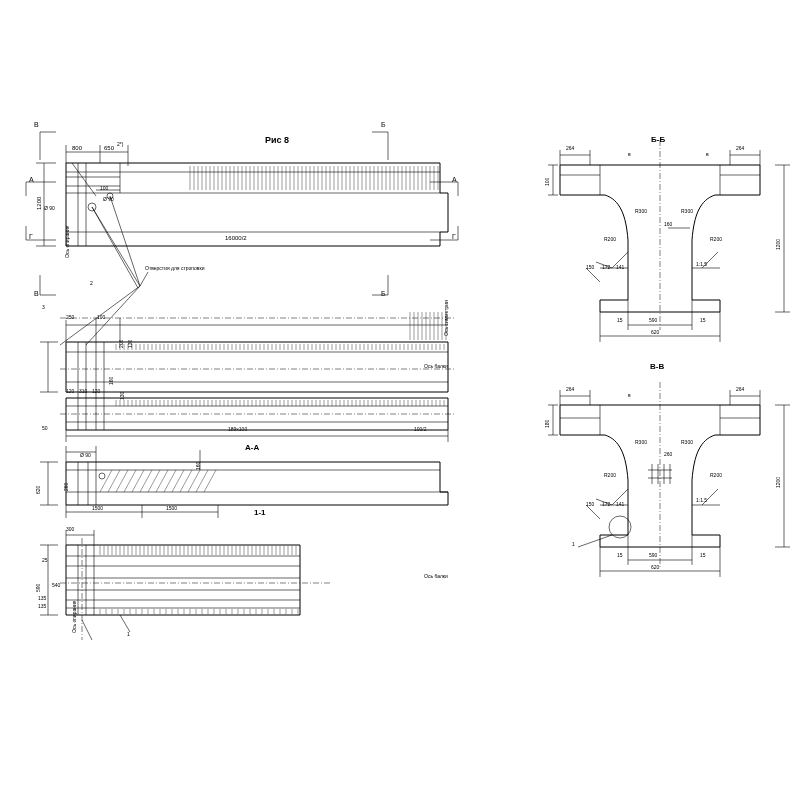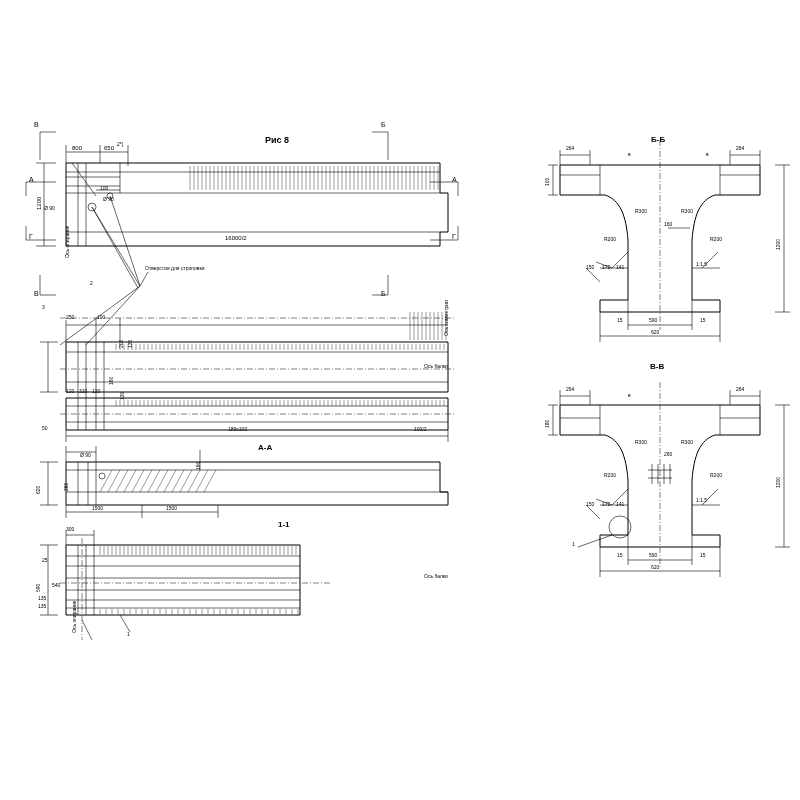--- a/index.html
+++ b/index.html
@@ -667,29 +667,29 @@
   <div class="lbl t5 vert" style="left:128px;top:348px;">130</div>
   <div class="lbl t5 vert" style="left:109px;top:385px;">160</div>
   <div class="lbl t5" style="left:66px;top:389px;">120</div>
   <div class="lbl t5" style="left:79px;top:389px;">310</div>
   <div class="lbl t5" style="left:92px;top:389px;">120</div>
   <div class="lbl t5 vert" style="left:120px;top:400px;">130</div>
   <div class="lbl t5" style="left:42px;top:426px;">50</div>
   <div class="lbl t5" style="left:228px;top:427px;">189x100</div>
   <div class="lbl t5" style="left:414px;top:427px;">100/2</div>
 
-  <div class="lbl t8 b" style="left:258px;top:444px;">А-А</div>
+  <div class="lbl t8 b" style="left:245px;top:444px;">А-А</div>
   <div class="lbl t5 vert" style="left:36px;top:494px;">620</div>
   <div class="lbl t5 vert" style="left:64px;top:491px;">260</div>
   <div class="lbl t5 vert" style="left:196px;top:470px;">160</div>
   <div class="lbl t5" style="left:80px;top:453px;">Ø 90</div>
   <div class="lbl t5" style="left:92px;top:506px;">1500</div>
   <div class="lbl t5" style="left:166px;top:506px;">1500</div>
 
-  <div class="lbl t8 b" style="left:254px;top:521px;margin-left:24px;">1-1</div>
+  <div class="lbl t8 b" style="left:254px;top:509px;">1-1</div>
   <div class="lbl t5" style="left:66px;top:527px;">300</div>
   <div class="lbl t5" style="left:42px;top:558px;">25</div>
   <div class="lbl t5 vert" style="left:36px;top:592px;">590</div>
   <div class="lbl t5" style="left:38px;top:596px;">135</div>
   <div class="lbl t5" style="left:52px;top:583px;">540</div>
   <div class="lbl t5" style="left:38px;top:604px;">135</div>
   <div class="lbl t5" style="left:127px;top:632px;">1</div>
 
   <div class="lbl t8 b" style="left:651px;top:124px;margin-top:12px;">Б-Б</div>
   <div class="lbl t5" style="left:566px;top:146px;">264</div>

